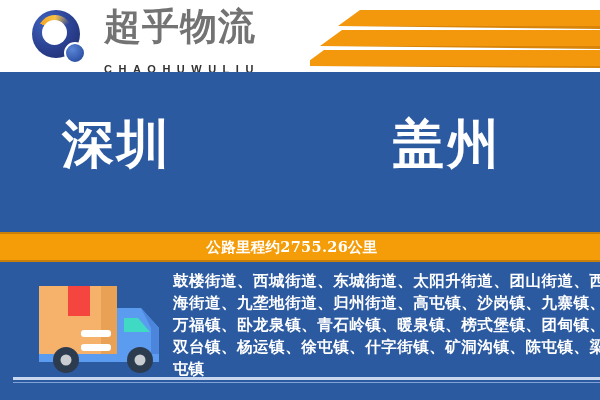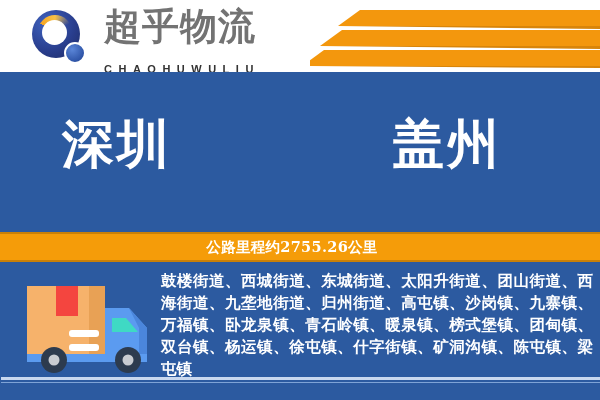--- a/index.html
+++ b/index.html
@@ -151,21 +151,21 @@
     font-weight: bold;
     color: #ffffff;
     letter-spacing: 0.3px;
     white-space: nowrap;
   }
   .infobar-gap { display: inline-block; width: 16px; }
 
   
   .coverage {
     position: absolute;
-    left: 1px; top: 262px;
+    left: 13px; top: 262px;
     width: 544px; height: 138px;
     background: #2c5aa0;
   }
   .truck {
     position: absolute;
     left: 22px; top: 16px;
   }
   .road-line {
     position: absolute;
     left: 0; top: 115px;

